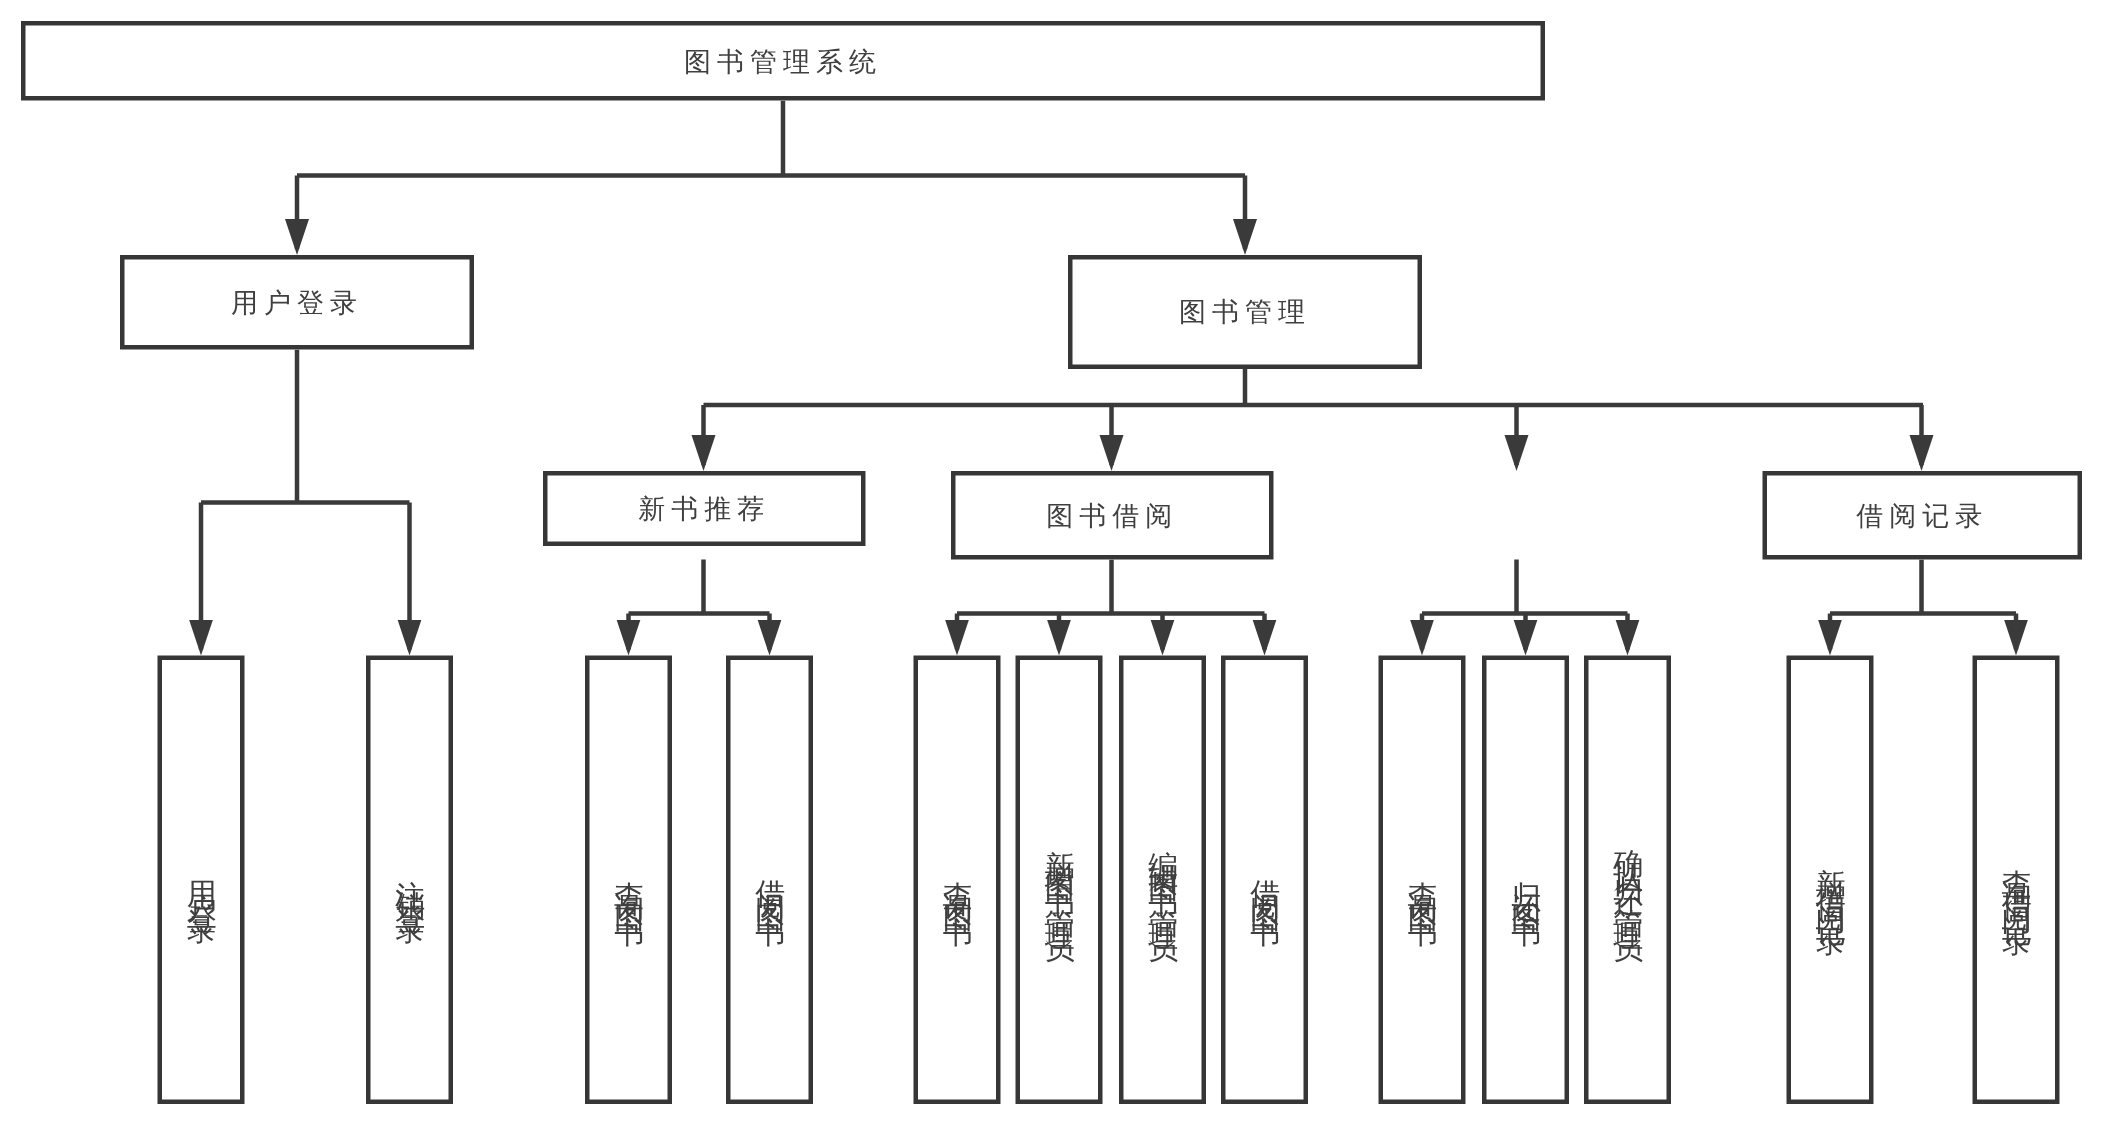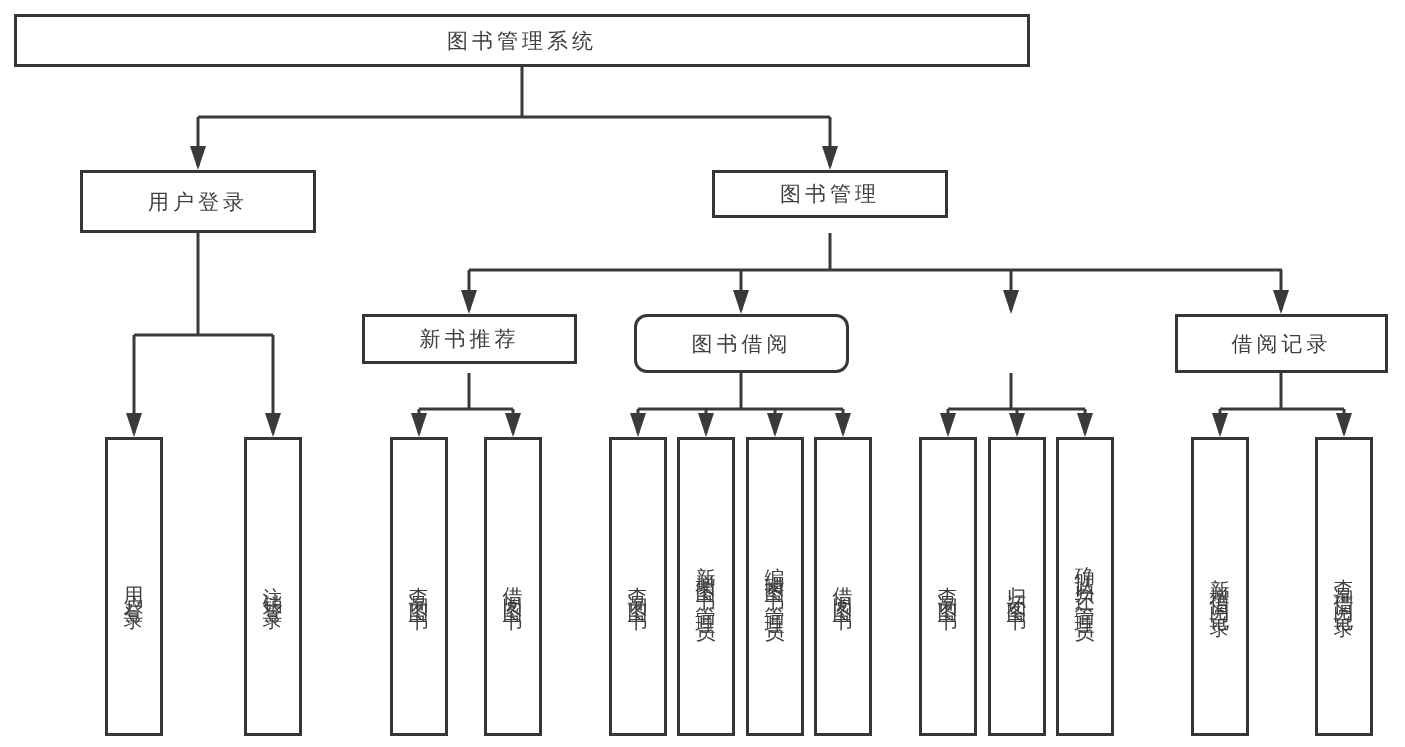--- a/index.html
+++ b/index.html
@@ -27,21 +27,21 @@
     box-sizing: border-box;
     border: 3px solid #363636;
     background: #ffffff;
     color: #3f3f3f;
     display: flex;
     align-items: center;
     justify-content: center;
     text-align: center;
   }
   .hbox {
-    font-size: 21px;
+    font-size: 18px;
     letter-spacing: 4px;
     white-space: nowrap;
   }
   .vbox {
     writing-mode: vertical-rl;
     text-orientation: mixed;
     font-size: 20px;
     letter-spacing: 8px;
     line-height: 1;
     white-space: nowrap;
@@ -99,24 +99,24 @@
     <line class="ln" x1="1085" y1="409" x2="1085" y2="433" marker-end="url(#arrow)"></line>
 
     <path class="ln" d="M1281,373 V409 M1220,409 H1344"></path>
     <line class="ln" x1="1220" y1="409" x2="1220" y2="433" marker-end="url(#arrow)"></line>
     <line class="ln" x1="1344" y1="409" x2="1344" y2="433" marker-end="url(#arrow)"></line>
   </svg>
 
   <div class="box hbox" style="left:14px; top:14px; width:1016px; height:53px;">图书管理系统</div>
 
   <div class="box hbox" style="left:80px; top:170px; width:236px; height:63px;">用户登录</div>
-  <div class="box hbox" style="left:712px; top:170px; width:236px; height:48px;">图书管理</div>
+  <div class="box hbox" style="left:712px; top:170px; width:236px; height:76px;">图书管理</div>
 
   <div class="box hbox" style="left:362px; top:314px; width:215px; height:50px;">新书推荐</div>
-  <div class="box hbox" style="left:634px; top:314px; width:215px; height:59px;border-radius:13px;">图书借阅</div>
+  <div class="box hbox" style="left:634px; top:314px; width:215px; height:59px;">图书借阅</div>
   <div class="box hbox" style="left:1175px; top:314px; width:213px; height:59px;">借阅记录</div>
 
   <div class="box vbox" style="left:105px; top:437px; width:58px; height:299px;">用户登录</div>
   <div class="box vbox" style="left:244px; top:437px; width:58px; height:299px;">注销登录</div>
 
   <div class="box vbox" style="left:390px; top:437px; width:58px; height:299px;">查询图书</div>
   <div class="box vbox" style="left:484px; top:437px; width:58px; height:299px;">借阅图书</div>
 
   <div class="box vbox" style="left:609px; top:437px; width:58px; height:299px;">查询图书</div>
   <div class="box vbox" style="left:677px; top:437px; width:58px; height:299px;">新增图书（管理员）</div>

